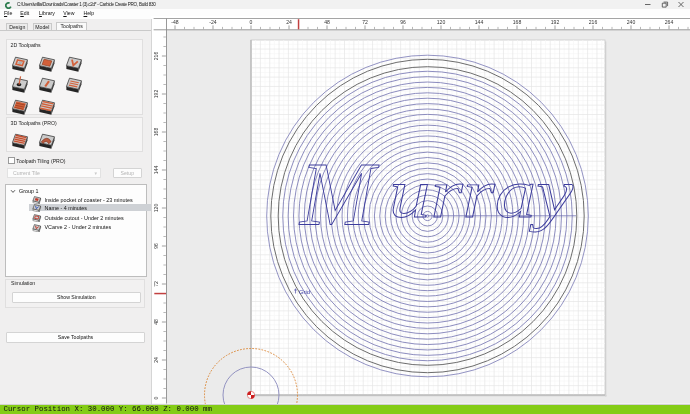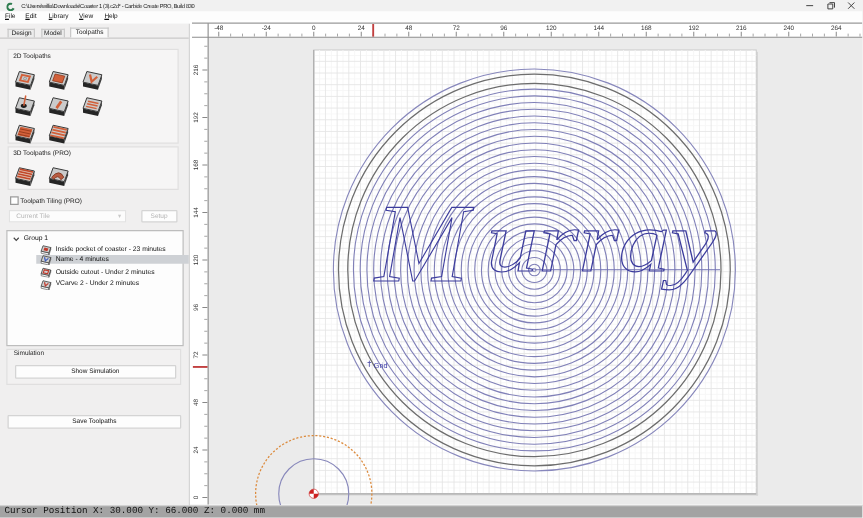--- a/index.html
+++ b/index.html
@@ -7,21 +7,21 @@
 #menubar{left:0;top:9px;width:690px;height:9.5px;background:#fdfdfd;font-size:5.2px;color:#111}
 #menubar span{position:absolute;top:1.2px}
 #panel{left:0;top:18.5px;width:151px;height:385px;background:#f0efef;border-right:1px solid #d5d5d5;font-size:5.2px;color:#1c1c1c}
 .tab{position:absolute;top:4.1px;height:6.9px;background:#ececec;border:1px solid #c9c9c9;border-bottom:none;text-align:center;line-height:6.9px;font-size:5.2px}
 .tab.active{background:#fafafa;top:3.2px;height:7.8px;z-index:2}
 .tabline{position:absolute;left:0;top:11px;width:151px;border-top:1px solid #c9c9c9}
 .gbox{position:absolute;left:6px;width:135px;background:#f6f5f5;border:1px solid #e0dfdf}
 .btn{position:absolute;background:#fdfdfd;border:1px solid #d4d4d4;border-radius:1px;text-align:center;color:#111}
 #tree{position:absolute;left:5px;top:165.5px;width:140px;height:91px;background:#fdfdfd;border:1px solid #bdbdbd;font-size:5.4px;color:#111}
 .trow{position:absolute;display:flex;align-items:center;white-space:nowrap;height:7px}
-#statusbar{left:0;top:403.5px;width:690px;height:10.5px;background:#a3a3a3;border-top:1px solid #d2d2d2;font-family:"Liberation Mono",monospace;font-size:7.4px;color:#111}
+#statusbar{left:0;top:403.5px;width:690px;height:10.5px;background:#84cc16;border-top:1px solid #d2d2d2;font-family:"Liberation Mono",monospace;font-size:7.4px;color:#111}
 .icon{position:absolute;width:19px;height:19px}
 </style></head>
 <body>
 <div class="abs" id="titlebar">
   <svg style="position:absolute;left:5px;top:1.5px" width="7" height="7" viewBox="0 0 7 7">
       <circle cx="3.5" cy="3.5" r="2.6" fill="none" stroke="#2e7d4f" stroke-width="1.7" stroke-dasharray="11 4" transform="rotate(45 3.5 3.5)"></circle>
     </svg>
   <span style="position:absolute;left:17px;top:1.6px">C:\Users\willia\Downloads\Coaster 1 (3).c2d* - Carbide Create PRO, Build 830</span>
   <svg style="position:absolute;left:642px;top:0" width="48" height="9" viewBox="0 0 48 9" stroke="#444" stroke-width="0.8" fill="none">
       <path d="M3 4.5h5.5"></path>

